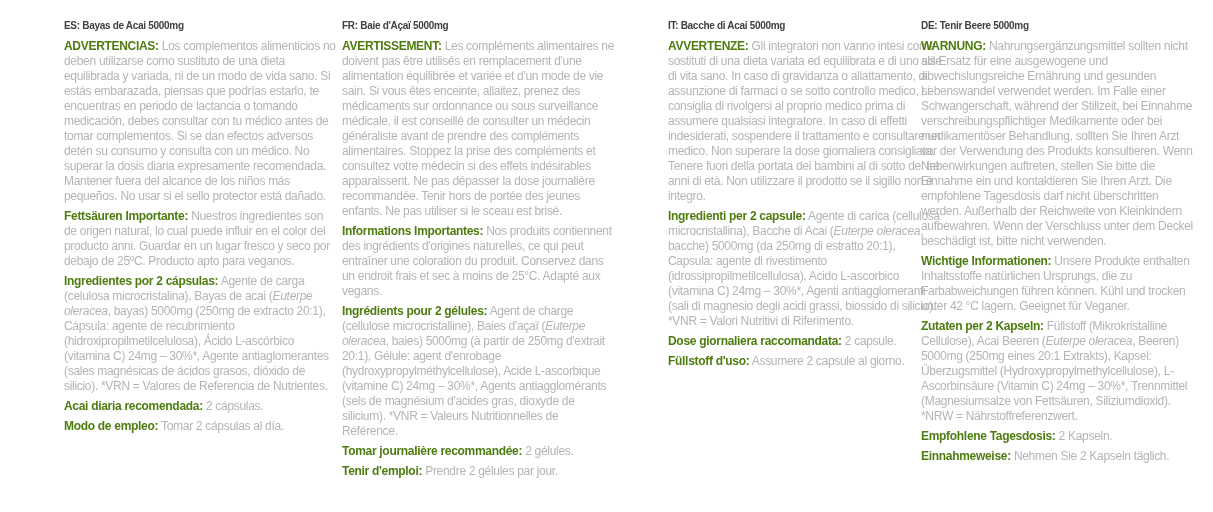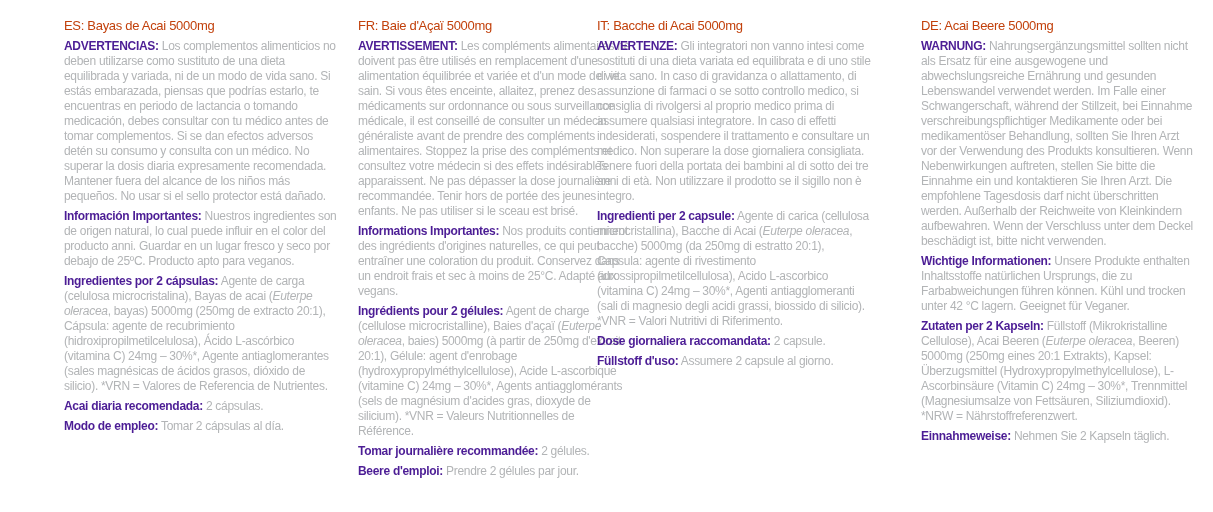--- a/index.html
+++ b/index.html
@@ -20,76 +20,77 @@
   .col {
     position: absolute;
     top: 18px;
     width: 274px;
     color: #b2b4b6;
     font-size: 12px;
     line-height: 15px;
     letter-spacing: -0.3px;
   }
   .col-es { left: 64px; }
-  .col-fr { left: 358px; }
-  .col-it { left: 597px; }
+  .col-fr { left: 342px; }
+  .col-it { left: 668px; }
   .col-de { left: 921px; }
   .col-title {
-    font-size: 13px;
-    font-weight: 400;
+    font-size: 10px;
+    font-weight: 700;
     margin: 0 0 5px 0;
     line-height: 16px;
-    color: #c2410c;
+    color: #404040;
   }
   .para {
     margin: 0 0 5px 0;
   }
   .para strong {
     font-weight: 700;
-    color: #4c1d95;
+    color: #4d7c0f;
   }
   .para em {
     font-style: italic;
   }
 </style>
 </head>
 <body>
 
 <div class="sheet">
   <div class="col col-es">
     <h2 class="col-title">ES: Bayas de Acai 5000mg</h2>
     <div class="paras">
         <p class="para"><strong>ADVERTENCIAS:</strong><span> Los complementos alimenticios no deben utilizarse como sustituto de una dieta equilibrada y variada, ni de un modo de vida sano. Si estás embarazada, piensas que podrías estarlo, te encuentras en periodo de lactancia o tomando medicación, debes consultar con tu médico antes de tomar complementos. Si se dan efectos adversos detén su consumo y consulta con un médico. No superar la dosis diaria expresamente recomendada. Mantener fuera del alcance de los niños más pequeños. No usar si el sello protector está dañado.</span></p>
-        <p class="para"><strong>Información Importantes:</strong><span> Nuestros ingredientes son de origen natural, lo cual puede influir en el color del producto anni. Guardar en un lugar fresco y seco por debajo de 25ºC. Producto apto para veganos.</span></p>
+        <p class="para"><strong>Fettsäuren Importante:</strong><span> Nuestros ingredientes son de origen natural, lo cual puede influir en el color del producto anni. Guardar en un lugar fresco y seco por debajo de 25ºC. Producto apto para veganos.</span></p>
         <p class="para"><strong>Ingredientes por 2 cápsulas:</strong><span> Agente de carga (celulosa microcristalina), Bayas de acai (</span><em>Euterpe oleracea</em><span>, bayas) 5000mg (250mg de extracto 20:1), Cápsula: agente de recubrimiento (hidroxipropilmetilcelulosa), Ácido L-ascórbico (vitamina C) 24mg – 30%*, Agente antiaglomerantes (sales magnésicas de ácidos grasos, dióxido de silicio). *VRN = Valores de Referencia de Nutrientes.</span></p>
         <p class="para"><strong>Acai diaria recomendada:</strong><span> 2 cápsulas.</span></p>
         <p class="para"><strong>Modo de empleo:</strong><span> Tomar 2 cápsulas al día.</span></p>
       </div>
   </div>
   <div class="col col-fr">
     <h2 class="col-title">FR: Baie d'Açaï 5000mg</h2>
     <div class="paras">
         <p class="para"><strong>AVERTISSEMENT:</strong><span> Les compléments alimentaires ne doivent pas être utilisés en remplacement d'une alimentation équilibrée et variée et d'un mode de vie sain. Si vous êtes enceinte, allaitez, prenez des médicaments sur ordonnance ou sous surveillance médicale, il est conseillé de consulter un médecin généraliste avant de prendre des compléments alimentaires. Stoppez la prise des compléments et consultez votre médecin si des effets indésirables apparaissent. Ne pas dépasser la dose journalière recommandée. Tenir hors de portée des jeunes enfants. Ne pas utiliser si le sceau est brisé.</span></p>
         <p class="para"><strong>Informations Importantes:</strong><span> Nos produits contiennent des ingrédients d'origines naturelles, ce qui peut entraîner une coloration du produit. Conservez dans un endroit frais et sec à moins de 25°C. Adapté aux vegans.</span></p>
         <p class="para"><strong>Ingrédients pour 2 gélules:</strong><span> Agent de charge (cellulose microcristalline), Baies d'açaï (</span><em>Euterpe oleracea</em><span>, baies) 5000mg (à partir de 250mg d'extrait 20:1), Gélule: agent d'enrobage (hydroxypropylméthylcellulose), Acide L-ascorbique (vitamine C) 24mg – 30%*, Agents antiagglomérants (sels de magnésium d'acides gras, dioxyde de silicium). *VNR = Valeurs Nutritionnelles de Référence.</span></p>
         <p class="para"><strong>Tomar journalière recommandée:</strong><span> 2 gélules.</span></p>
-        <p class="para"><strong>Beere d'emploi:</strong><span> Prendre 2 gélules par jour.</span></p>
+        <p class="para"><strong>Tenir d'emploi:</strong><span> Prendre 2 gélules par jour.</span></p>
       </div>
   </div>
   <div class="col col-it">
     <h2 class="col-title">IT: Bacche di Acai 5000mg</h2>
     <div class="paras">
         <p class="para"><strong>AVVERTENZE:</strong><span> Gli integratori non vanno intesi come sostituti di una dieta variata ed equilibrata e di uno stile di vita sano. In caso di gravidanza o allattamento, di assunzione di farmaci o se sotto controllo medico, si consiglia di rivolgersi al proprio medico prima di assumere qualsiasi integratore. In caso di effetti indesiderati, sospendere il trattamento e consultare un medico. Non superare la dose giornaliera consigliata. Tenere fuori della portata dei bambini al di sotto dei tre anni di età. Non utilizzare il prodotto se il sigillo non è integro.</span></p>
         <p class="para"><strong>Ingredienti per 2 capsule:</strong><span> Agente di carica (cellulosa microcristallina), Bacche di Acai (</span><em>Euterpe oleracea</em><span>, bacche) 5000mg (da 250mg di estratto 20:1), Capsula: agente di rivestimento (idrossipropilmetilcellulosa), Acido L-ascorbico (vitamina C) 24mg – 30%*, Agenti antiagglomeranti (sali di magnesio degli acidi grassi, biossido di silicio). *VNR = Valori Nutritivi di Riferimento.</span></p>
         <p class="para"><strong>Dose giornaliera raccomandata:</strong><span> 2 capsule.</span></p>
         <p class="para"><strong>Füllstoff d'uso:</strong><span> Assumere 2 capsule al giorno.</span></p>
       </div>
   </div>
   <div class="col col-de">
-    <h2 class="col-title">DE: Acai Beere 5000mg</h2>
+    <h2 class="col-title">DE: Tenir Beere 5000mg</h2>
     <div class="paras">
         <p class="para"><strong>WARNUNG:</strong><span> Nahrungsergänzungsmittel sollten nicht als Ersatz für eine ausgewogene und abwechslungsreiche Ernährung und gesunden Lebenswandel verwendet werden. Im Falle einer Schwangerschaft, während der Stillzeit, bei Einnahme verschreibungspflichtiger Medikamente oder bei medikamentöser Behandlung, sollten Sie Ihren Arzt vor der Verwendung des Produkts konsultieren. Wenn Nebenwirkungen auftreten, stellen Sie bitte die Einnahme ein und kontaktieren Sie Ihren Arzt. Die empfohlene Tagesdosis darf nicht überschritten werden. Außerhalb der Reichweite von Kleinkindern aufbewahren. Wenn der Verschluss unter dem Deckel beschädigt ist, bitte nicht verwenden.</span></p>
         <p class="para"><strong>Wichtige Informationen:</strong><span> Unsere Produkte enthalten Inhaltsstoffe natürlichen Ursprungs, die zu Farbabweichungen führen können. Kühl und trocken unter 42 °C lagern. Geeignet für Veganer.</span></p>
         <p class="para"><strong>Zutaten per 2 Kapseln:</strong><span> Füllstoff (Mikrokristalline Cellulose), Acai Beeren (</span><em>Euterpe oleracea</em><span>, Beeren) 5000mg (250mg eines 20:1 Extrakts), Kapsel: Überzugsmittel (Hydroxypropylmethylcellulose), L-Ascorbinsäure (Vitamin C) 24mg – 30%*, Trennmittel (Magnesiumsalze von Fettsäuren, Siliziumdioxid). *NRW = Nährstoffreferenzwert.</span></p>
+        <p class="para"><strong>Empfohlene Tagesdosis:</strong><span> 2 Kapseln.</span></p>
         <p class="para"><strong>Einnahmeweise:</strong><span> Nehmen Sie 2 Kapseln täglich.</span></p>
       </div>
   </div>
 </div>
 
 </body></html>

